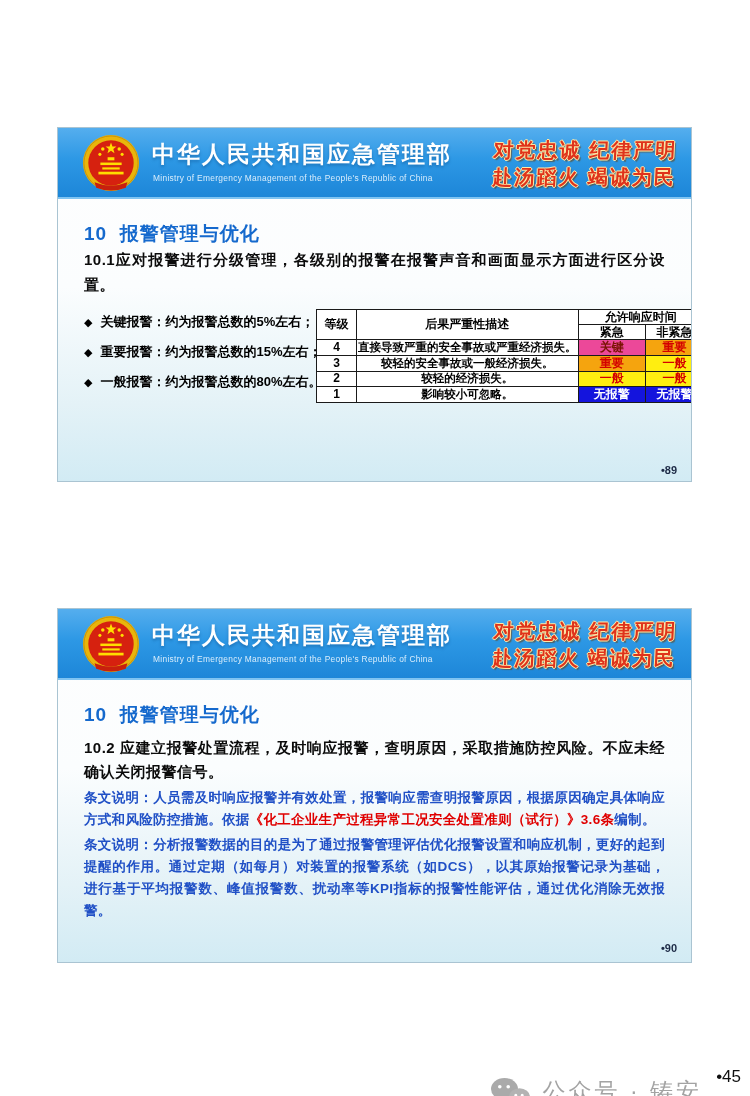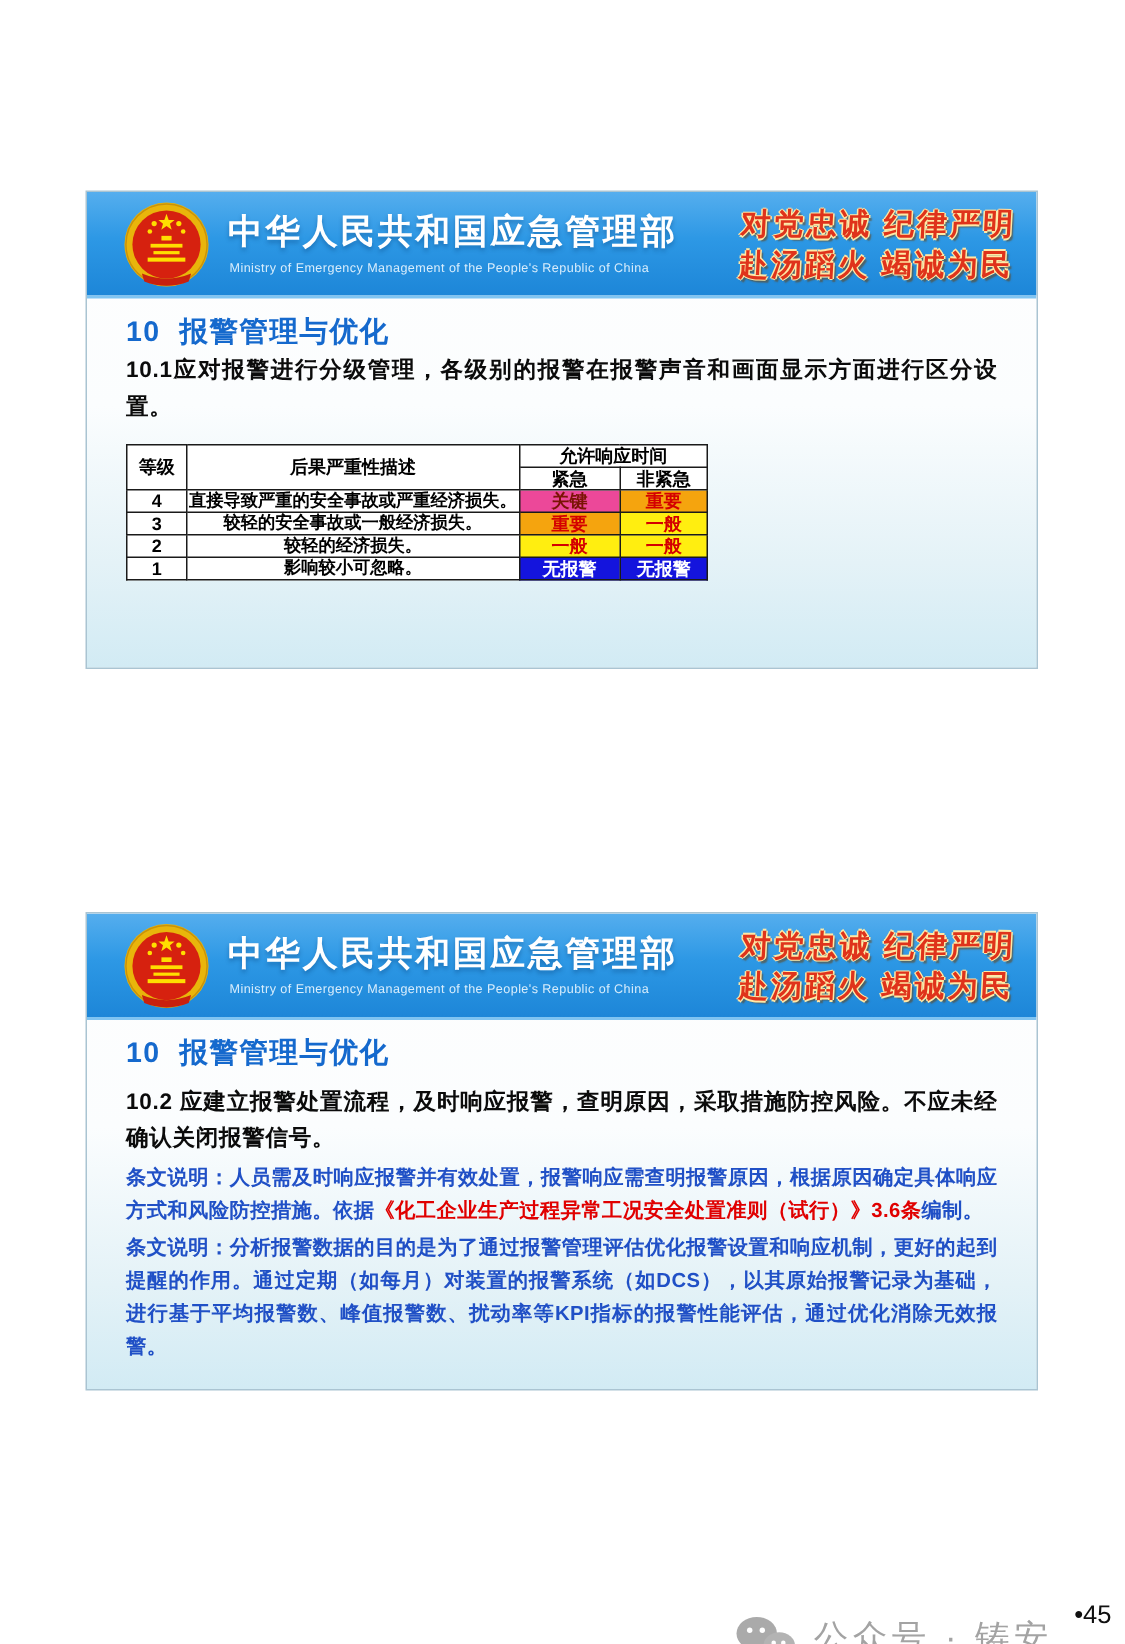--- a/index.html
+++ b/index.html
@@ -9,21 +9,21 @@
     background:#ffffff;
     font-family:"Liberation Sans","DejaVu Sans",sans-serif;
     overflow:hidden;
   }
 
   
   .slide {
     position:absolute;
     left:57px;
     width:635px;
-    height:319px;
+    height:355px;
     border:1px solid #aac4d2;
     background:linear-gradient(180deg,#fefefe 0%,#fbfdfe 45%,#e4f2f7 78%,#d2ebf4 100%);
     overflow:hidden;
   }
   .slide.first  { top:127px; }
   .slide.second { top:608px; }
 
   
   .slide-header {
     position:relative;
@@ -51,21 +51,21 @@
   }
   .slogan div {
     font-size:20px; font-weight:900; line-height:27px;
     color:#df331b; letter-spacing:2px; white-space:pre;
     text-shadow:
       -1px 0 0 #ffe9a6, 1px 0 0 #ffe9a6, 0 -1px 0 #ffe9a6, 0 1px 0 #ffe9a6,
       2px 2px 1px rgba(110,60,0,.55);
   }
 
   
-  .slide-body { position:relative; height:288px; padding:1px 26px; }
+  .slide-body { position:relative; height:288px; padding:14px 26px; }
   .sec-title {
     padding-top:8px;
     font-size:19px; font-weight:bold; color:#1569cd;
     letter-spacing:1px; white-space:pre;
   }
   .clause {
     font-size:15px; font-weight:bold; color:#0b0b0b;
     line-height:25px; text-align:justify; letter-spacing:.5px;
   }
   .note {
@@ -147,20 +147,31 @@
       <div>对党忠诚 纪律严明</div>
       <div>赴汤蹈火 竭诚为民</div>
     </div>
   </header>
 
   <div class="slide-body">
     <h2 class="sec-title">10  报警管理与优化</h2>
     <p class="clause">10.1应对报警进行分级管理，各级别的报警在报警声音和画面显示方面进行区分设置。</p>
 
     <div class="bottom-row">
+      <ul class="bullet-list">
+        <li>
+          <span class="diamond">◆</span><span>关键报警：约为报警总数的5%左右；</span>
+        </li>
+        <li>
+          <span class="diamond">◆</span><span>重要报警：约为报警总数的15%左右；</span>
+        </li>
+        <li>
+          <span class="diamond">◆</span><span>一般报警：约为报警总数的80%左右。</span>
+        </li>
+      </ul>
 
       <table class="severity">
         <colgroup>
             <col class="c-level">
             <col class="c-desc">
             <col class="c-urg">
             <col class="c-non">
           </colgroup>
         <thead>
           <tr>

